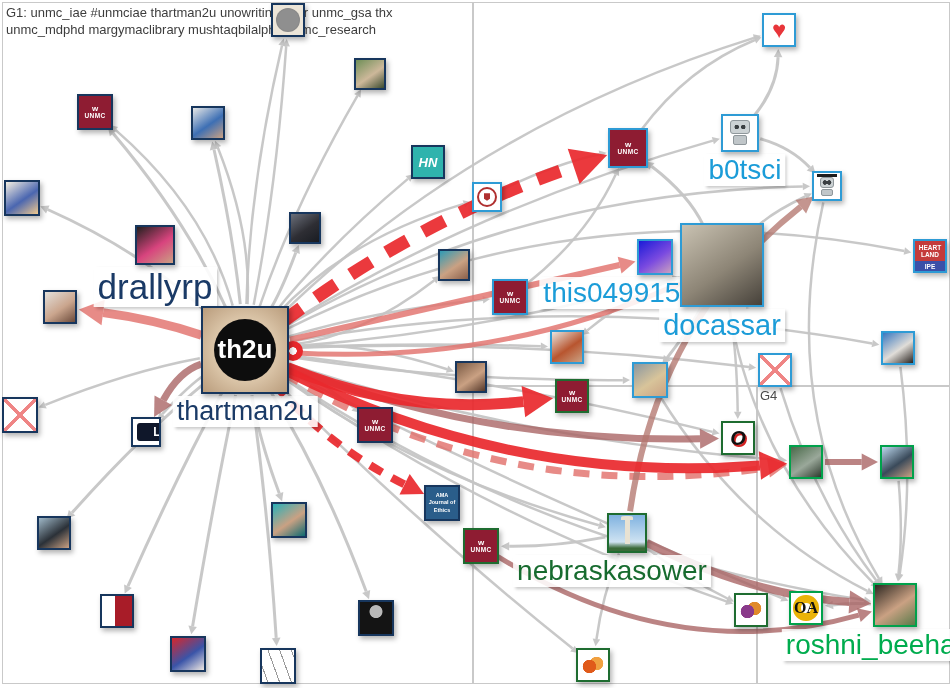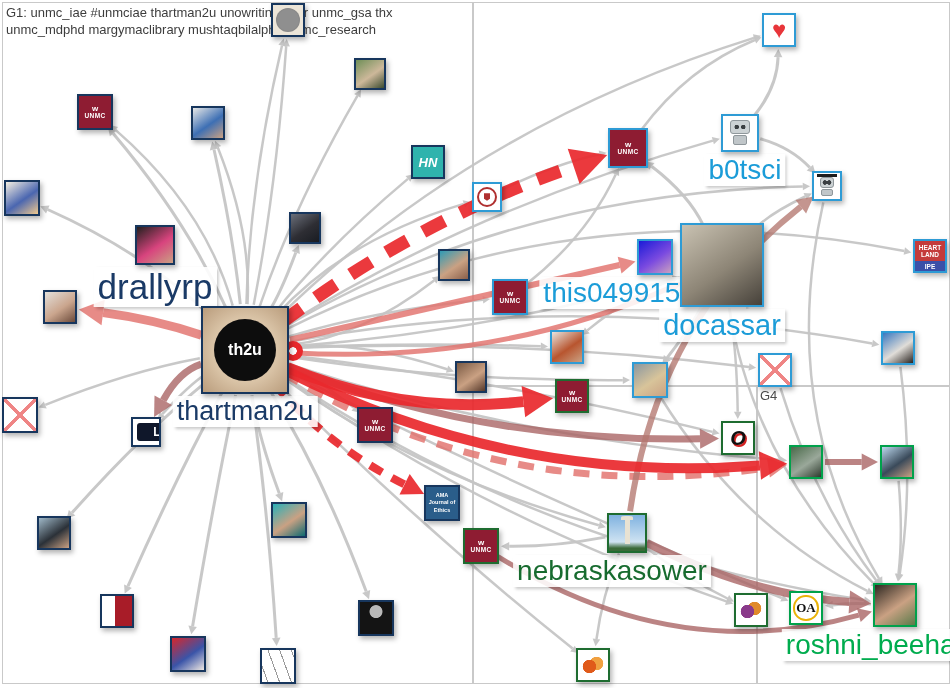--- a/index.html
+++ b/index.html
@@ -218,21 +218,21 @@
     </div>
     <div class="node" style="left: 305px; top: 228px; width: 32px; height: 32px; border: 2px solid rgb(23, 54, 93);">
       <div class="fill" style="background:linear-gradient(145deg, #6a6f7a 0%, #2e2e34 55%, #191c22 100%)"></div>
     </div>
     <div class="node" style="left: 428px; top: 162px; width: 34px; height: 34px; border: 2px solid rgb(23, 54, 93);">
       <div class="fill" style="background:#2fb3ad"></div>
       <div class="ctr" style="color:#ffffff;font-weight:700;font-size:13px;font-style:italic;">HN</div>
     </div>
     <div class="node" style="left: 245px; top: 350px; width: 88px; height: 88px; border: 2px solid rgb(23, 54, 93);">
       <div class="fill" style="background:radial-gradient(circle, #d9c3a6 55%, #b99c7c 100%)"></div>
-      <div style="position:absolute;left:13%;top:13%;width:74%;height:74%;border-radius:50%;background:#0d0d0d;display:flex;align-items:center;justify-content:center;color:#ffffff;font-weight:700;font-size:16px;">th2u</div>
+      <div style="position:absolute;left:13%;top:13%;width:74%;height:74%;border-radius:50%;background:#0d0d0d;display:flex;align-items:center;justify-content:center;color:#ffffff;font-weight:700;font-size:26px;">th2u</div>
     </div>
     <div class="node" style="left: 60px; top: 307px; width: 34px; height: 34px; border: 2px solid rgb(23, 54, 93);">
       <div class="fill" style="background:linear-gradient(145deg, #e3e0db 0%, #caa58d 55%, #6b4a3a 100%)"></div>
     </div>
     <div class="node" style="left: 20px; top: 415px; width: 36px; height: 36px; border: 2px solid rgb(23, 54, 93);">
       <div class="fill" style="background:linear-gradient(45deg, transparent 46%, #ef8585 46%, #ef8585 54%, transparent 54%), linear-gradient(-45deg, transparent 46%, #ef8585 46%, #ef8585 54%, transparent 54%), #ffffff"></div>
     </div>
     <div class="node" style="left: 146px; top: 432px; width: 30px; height: 30px; border: 2px solid rgb(23, 54, 93);">
       <div class="fill" style="background:#ffffff"></div>
       <div style="position:absolute;left:15%;top:15%;width:70%;height:70%;background:#0f172a;border-radius:3px;display:flex;align-items:center;justify-content:center;color:#fff;font-size:12px;font-weight:700;padding-left:19px;">LSE</div>
@@ -365,18 +365,18 @@
       <div class="fill" style="background:radial-gradient(circle at 38% 55%, #e05a1a 0 26%, transparent 28%), radial-gradient(circle at 62% 45%, #f0a040 0 26%, transparent 28%), #ffffff"></div>
     </div>
     <div class="node" style="left: 806px; top: 462px; width: 34px; height: 34px; border: 2px solid rgb(0, 161, 75);">
       <div class="fill" style="background:linear-gradient(145deg, #4a6a4a 0%, #9aa89a 55%, #2e3a2e 100%)"></div>
     </div>
     <div class="node" style="left: 897px; top: 462px; width: 34px; height: 34px; border: 2px solid rgb(0, 161, 75);">
       <div class="fill" style="background:linear-gradient(145deg, #bcd8ee 0%, #3a4a5a 55%, #caa183 100%)"></div>
     </div>
     <div class="node" style="left: 806px; top: 608px; width: 34px; height: 34px; border: 2px solid rgb(0, 161, 75);">
       <div class="fill" style="background:#ffffff"></div>
-      <div style="position:absolute;left:8%;top:8%;width:84%;height:84%;border-radius:50%;border:2px solid #eab308;box-sizing:border-box;display:flex;align-items:center;justify-content:center;color:#111111;font-family:'Liberation Serif',serif;font-weight:700;font-size:13px;">OA</div>
+      <div style="position:absolute;left:8%;top:8%;width:84%;height:84%;border-radius:50%;border:8px solid #eab308;box-sizing:border-box;display:flex;align-items:center;justify-content:center;color:#111111;font-family:'Liberation Serif',serif;font-weight:700;font-size:16px;">OA</div>
     </div>
     <div class="node" style="left: 895px; top: 605px; width: 44px; height: 44px; border: 2px solid rgb(0, 161, 75);">
       <div class="fill" style="background:linear-gradient(145deg, #2e2822 0%, #caa183 55%, #5a7a4a 100%)"></div>
     </div>
   </div>
 
 </body></html>

